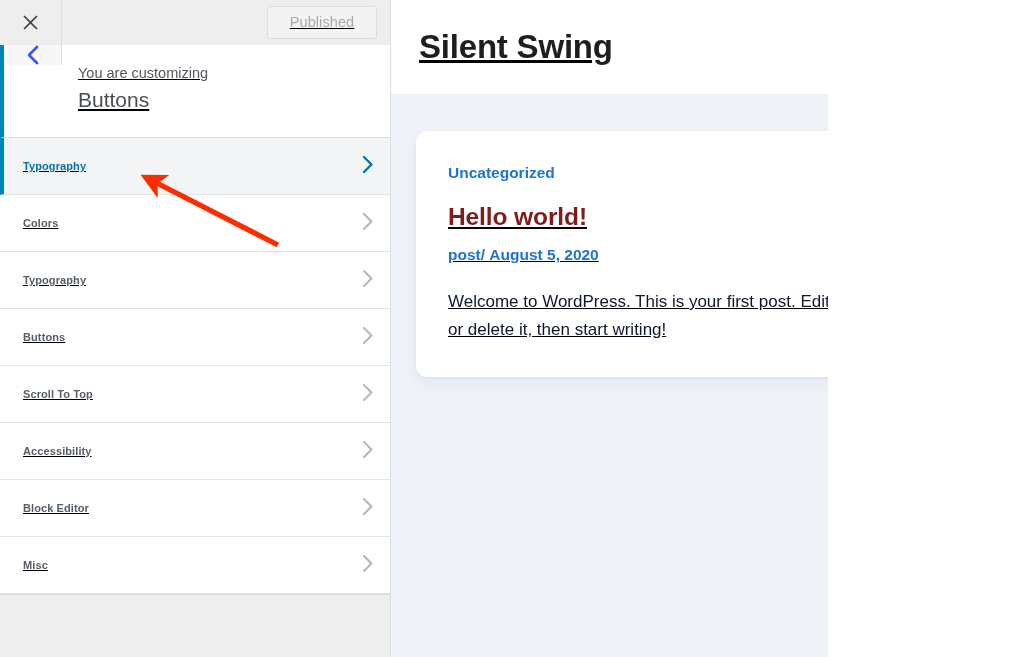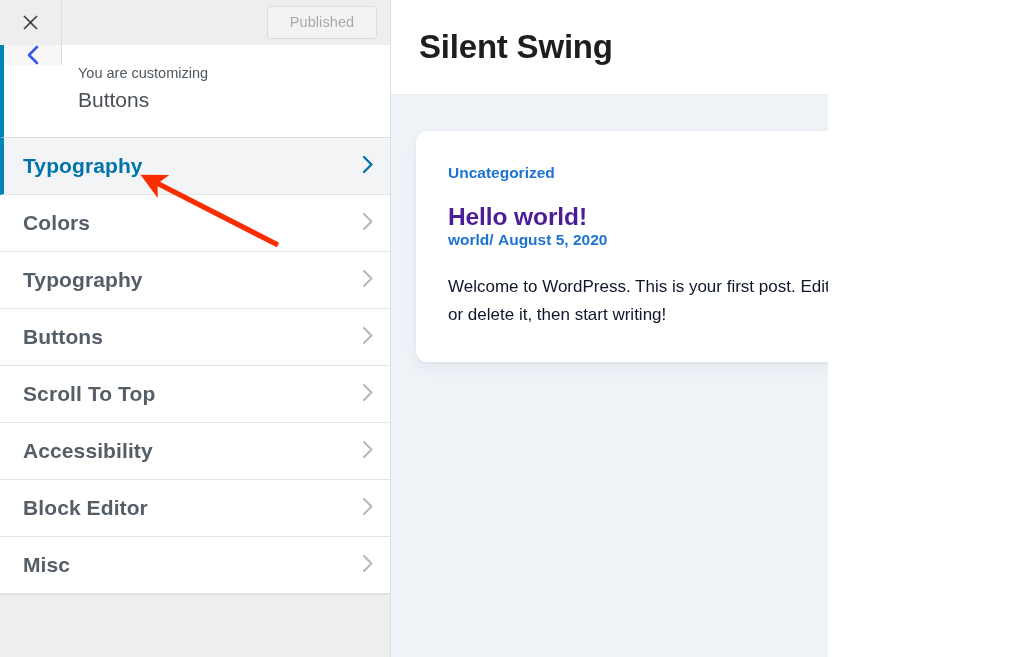--- a/index.html
+++ b/index.html
@@ -10,20 +10,21 @@
     overflow: hidden;
     font-family: "Liberation Sans", sans-serif;
     background: #ffffff;
   }
 
   #app {
     position: relative;
     width: 828px;
     height: 657px;
     display: flex;
+    text-decoration: underline;
   }
 
   
   #customizer {
     position: relative;
     width: 391px;
     height: 657px;
     background: #eeeeee;
     flex: 0 0 391px;
     display: flex;
@@ -129,21 +130,21 @@
     background: #ffffff;
     border-bottom: 1px solid #e4e4e4;
     cursor: pointer;
   }
   .cz-section.is-active {
     background: #f3f4f5;
     border-left: 4px solid #0085ba;
     padding-left: 19px;
   }
   .cz-section-label {
-    font-size: 21px;
+    font-size: 11px;
     font-weight: bold;
     color: #555d66;
     letter-spacing: 0.1px;
   }
   .cz-section.is-active .cz-section-label { color: #0073aa; }
   .cz-chevron { display: block; }
 
   .cz-filler {
     flex: 1 1 auto;
     background: #eeeeee;
@@ -187,21 +188,22 @@
     font-size: 15.5px;
     font-weight: bold;
     color: #1e73d2;
     margin-bottom: 21px;
     cursor: pointer;
     display: inline-block;
   }
   .pv-post-title {
     font-size: 24.5px;
     font-weight: bold;
-    color: #4c1d95;
+    color: #7f1d1d;
+    margin-bottom: 15px;
     letter-spacing: -0.1px;
     cursor: pointer;
   }
   .pv-meta {
     font-size: 15.5px;
     font-weight: bold;
     color: #1e73d2;
     margin-bottom: 24px;
   }
   .pv-meta a { color: #1e73d2; text-decoration: none; cursor: pointer; }
@@ -338,21 +340,21 @@
 
     <div class="pv-header">
       <div class="pv-site-title">Silent Swing</div>
     </div>
 
     <div class="pv-body">
       <div class="pv-card">
         <div class="pv-cat">Uncategorized</div>
         <div class="pv-post-title">Hello world!</div>
         <div class="pv-meta">
-          <a>world</a><span class="sep">/</span>&nbsp;<a>August 5, 2020</a>
+          <a>post</a><span class="sep">/</span>&nbsp;<a>August 5, 2020</a>
         </div>
         <div class="pv-excerpt">Welcome to WordPress. This is your first post. Edit or delete it, then start writing!</div>
       </div>
     </div>
   </div>
 
   <svg id="annotation" viewBox="0 0 1024 657" aria-hidden="true">
     <defs>
       <marker id="redhead" markerWidth="5" markerHeight="5" refX="3.6" refY="2.5" orient="auto" markerUnits="strokeWidth">
         <path d="M0,0 L5,2.5 L0,5 L1.3,2.5 Z" fill="#f92d00"></path>

